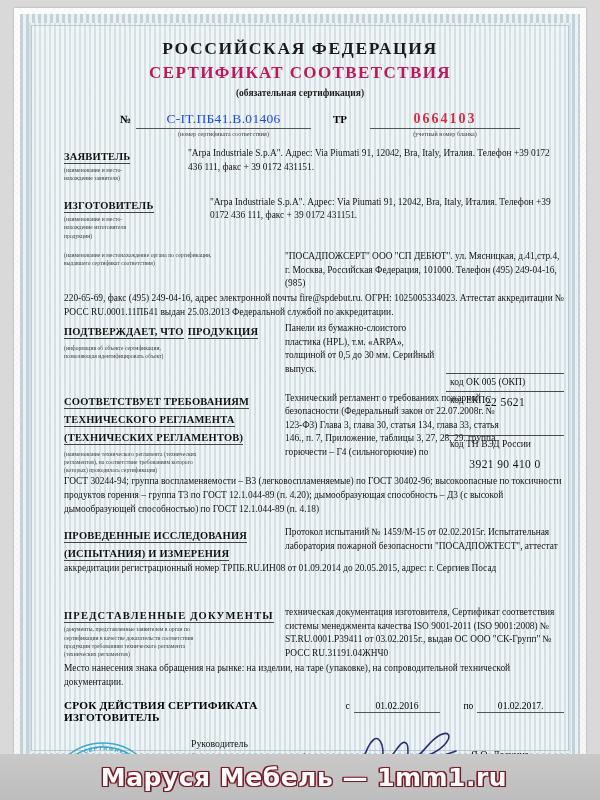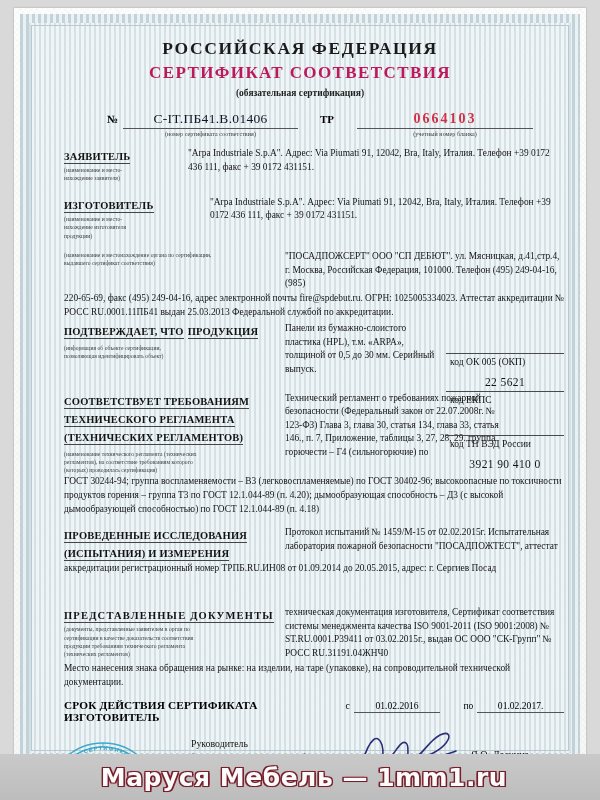--- a/index.html
+++ b/index.html
@@ -58,28 +58,28 @@
     text-align:center;font-size:9.5px;font-weight:bold;color:#222;margin-top:5px;
   }
   .numrow{
     margin-top:13px;display:flex;justify-content:center;align-items:flex-start;
     padding-left:40px;
   }
   .numgroup{display:flex;align-items:flex-start;}
   .numlbl{font-size:11px;font-weight:bold;margin-right:5px;padding-top:2px;}
   .numfield{width:175px;}
   .numval{
-    text-align:center;font-size:13.5px;letter-spacing:.3px;color:#0f172a;
+    text-align:center;font-size:13.5px;letter-spacing:.3px;color:#1d4ed8;
     border-bottom:1px solid #555;padding-bottom:1px;
   }
   .numval.red{color:#d0314a;font-weight:bold;letter-spacing:2px;font-size:14px;}
   .numcap{
     text-align:center;font-size:6px;color:#3a3a3a;margin-top:2px;letter-spacing:.1px;
   }
-  .numfield.tr{width:176px;margin-left:18px;}
+  .numfield.tr{width:150px;margin-left:18px;}
 
   
   .sec{display:flex;margin-top:11px;}
   .sec .lbl{width:205px;flex:0 0 205px;padding-right:6px;}
   .sec .lbl .lt{
     font-size:10.5px;font-weight:bold;color:#121212;letter-spacing:.2px;
     display:inline-block;border-bottom:1px solid #444;padding-bottom:1px;
   }
   .sec .lbl .lt.wide{letter-spacing:1.2px;}
   .sec .lbl .cap{
@@ -216,21 +216,21 @@
 
       <div class="sec" style="margin-top:2px;position:relative">
         <div class="lbl lblstack" style="width:215px;flex:0 0 215px;padding-left:28px">
           <span class="lt">ПОДТВЕРЖДАЕТ, ЧТО</span>
           <span class="lt">ПРОДУКЦИЯ</span>
           <div class="cap" style="white-space:pre-line;margin-top:5px">(информация об объекте сертификации,
 позволяющая идентифицировать объект)</div>
         </div>
         <div class="val" style="padding-right:125px">Панели из бумажно-слоистого пластика (HPL), т.м. «ARPA», толщиной от 0,5 до 30 мм. Серийный выпуск.</div>
 
-        <div class="codebox" style="top:32px">
+        <div class="codebox" style="top:52px">
           <div class="ct">код ОК 005 (ОКП)</div>
           <div class="cv">22 5621</div>
         </div>
       </div>
 
       <div class="sec" style="margin-top:14px;position:relative">
         <div class="lbl lblstack" style="width:215px;flex:0 0 215px;padding-left:28px">
           <span class="lt">СООТВЕТСТВУЕТ ТРЕБОВАНИЯМ</span>
           <span class="lt">ТЕХНИЧЕСКОГО   РЕГЛАМЕНТА</span>
           <span class="lt">(ТЕХНИЧЕСКИХ   РЕГЛАМЕНТОВ)</span>

